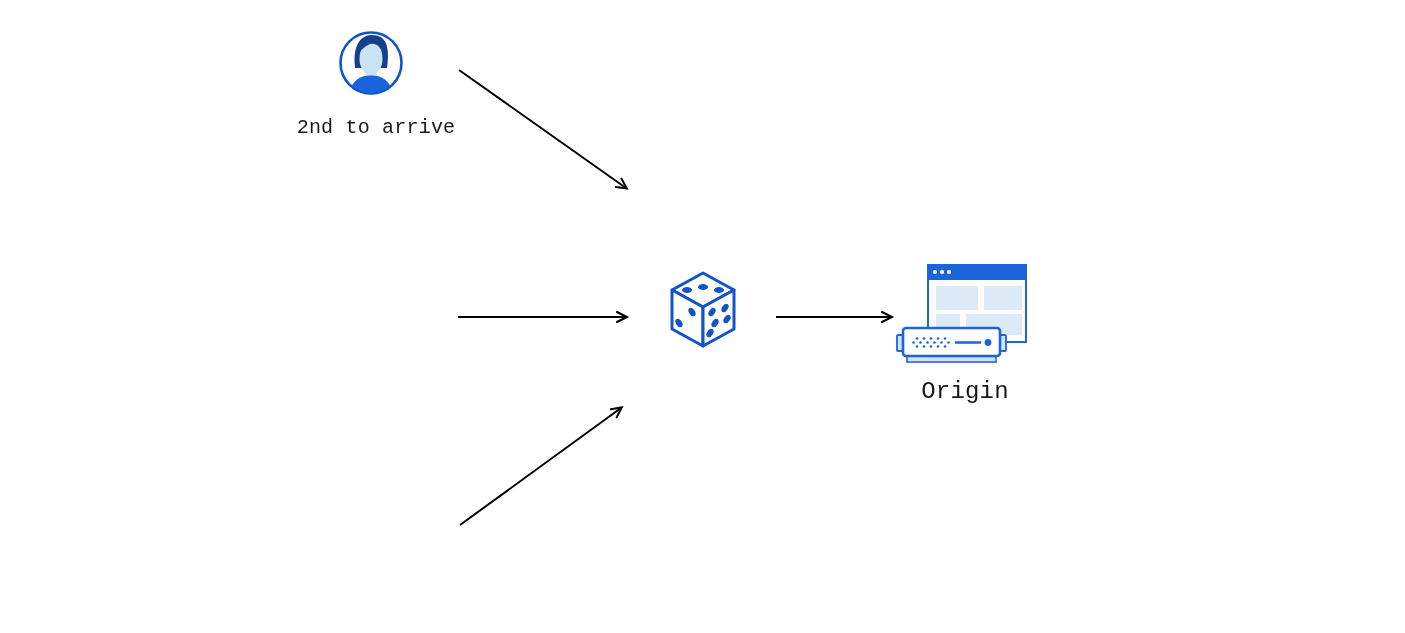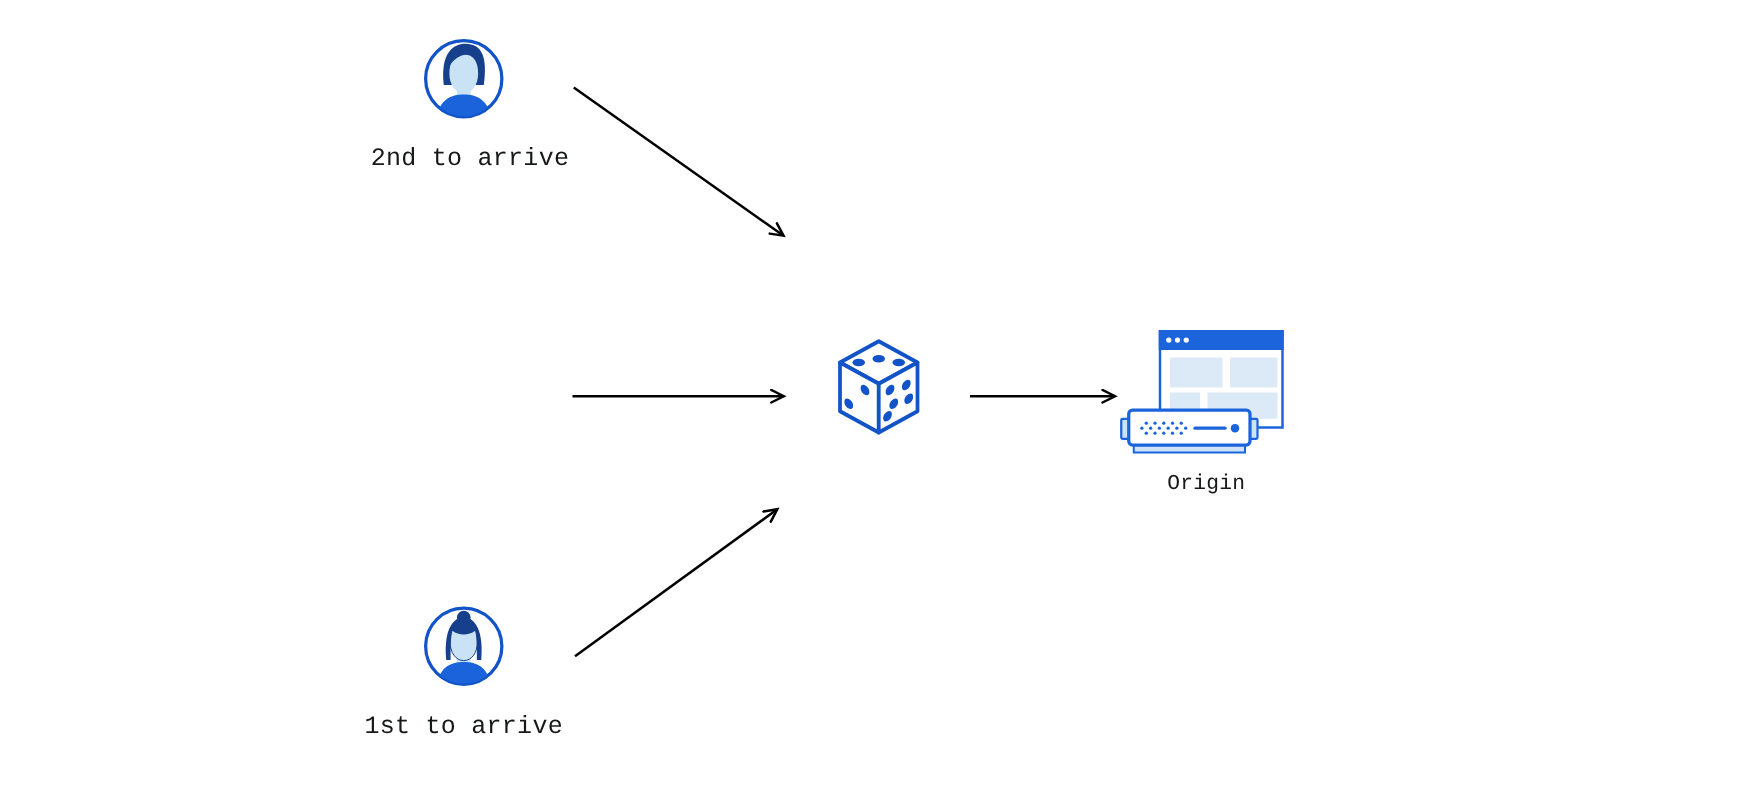--- a/index.html
+++ b/index.html
@@ -66,38 +66,20 @@
         <rect x="27.5" y="38" width="11" height="11" rx="2" fill="#C9E2F5"></rect>
         <path d="M21.5,29 C21.5,18 26,13.5 33,13.5 C40,13.5 44.5,18 44.5,29 C44.5,38 39.5,44.5 33,44.5 C26.5,44.5 21.5,38 21.5,29 Z" fill="#C9E2F5"></path>
         <path d="M18,33 C16.5,13 28,7 35,8 C44,9 48,14 48.5,24 C44,13 36,12 30,15 C23,18.5 19,25 18,33 Z" fill="#163F8C"></path>
         <path d="M11,66 C13,50 22,45.5 33,45.5 C44,45.5 53,50 55,66 Z" fill="#1A63DB"></path>
       </g>
     </svg>
     <span class="node-label" style="left:38px; top:86px;">2nd to arrive</span>
   </div>
 
 
-  <div class="node" style="left:338px; top:484px; width:66px; height:66px;">
-    <svg width="66" height="66" viewBox="0 0 66 66">
-      <defs>
-          <clipPath id="clipC">
-            <circle cx="33" cy="33" r="30"></circle>
-          </clipPath>
-        </defs>
-      <circle cx="33" cy="33" r="30.5" fill="#ffffff" stroke="#1254C8" stroke-width="2.6"></circle>
-      <g clip-path="url(#clipC)">
-        <circle cx="33" cy="10" r="5.5" fill="#163F8C"></circle>
-        <rect x="27.5" y="38" width="11" height="11" rx="2" fill="#C9E2F5"></rect>
-        <path d="M22,29 C22,18.5 26.5,14 33,14 C39.5,14 44,18.5 44,29 C44,38 39.5,44.5 33,44.5 C26.5,44.5 22,38 22,29 Z" fill="#C9E2F5" stroke="#163F8C" stroke-width="0.8"></path>
-        <path d="M19,44 C16.5,16 27,9.5 33,9.5 C39,9.5 49.5,16 47,44 L43.5,44 C43.5,33 43.5,25 42,20.5 C37,24.5 29,24.5 24,20.5 C22.5,25 22.5,33 22.5,44 Z" fill="#163F8C"></path>
-        <path d="M11,66 C13,50 22,45.5 33,45.5 C44,45.5 53,50 55,66 Z" fill="#1A63DB"></path>
-      </g>
-    </svg>
-    <span class="node-label" style="left:33px; top:86px;">1st to arrive</span>
-  </div>
 
   <div class="node" style="left:668px; top:270px; width:70px; height:80px;">
     <svg width="70" height="80" viewBox="0 0 70 80">
       <g fill="#ffffff" stroke="#1254C8" stroke-width="3" stroke-linejoin="round">
         <path d="M35,3 L66,20 L35,37 L4,20 Z"></path>
         <path d="M4,20 L35,37 L35,76 L4,59 Z"></path>
         <path d="M66,20 L35,37 L35,76 L66,59 Z"></path>
       </g>
       <g fill="#1254C8">
         <ellipse cx="19" cy="20" rx="5" ry="3"></ellipse>
@@ -147,16 +129,16 @@
           <circle cx="58.5" cy="84.5" r="1.3"></circle>
         <circle cx="27" cy="88.5" r="1.3"></circle>
           <circle cx="34" cy="88.5" r="1.3"></circle>
           <circle cx="41" cy="88.5" r="1.3"></circle>
           <circle cx="48" cy="88.5" r="1.3"></circle>
           <circle cx="55" cy="88.5" r="1.3"></circle>
       </g>
       <line x1="66" y1="84.5" x2="90" y2="84.5" stroke="#1C64DC" stroke-width="2.6" stroke-linecap="round"></line>
       <circle cx="98" cy="84.5" r="3.4" fill="#1C64DC"></circle>
     </svg>
-    <span class="node-label" style="left:75px; top:120px; font-size:17px;">Origin</span>
+    <span class="node-label" style="left:75px; top:120px; font-size:24px;">Origin</span>
   </div>
 
 </div>
 
 </body></html>

